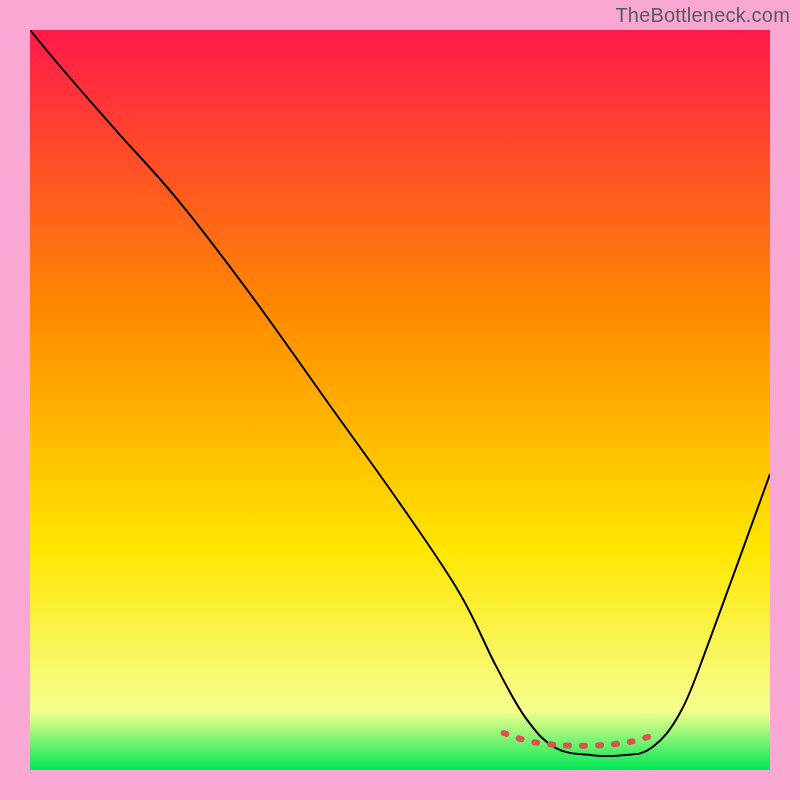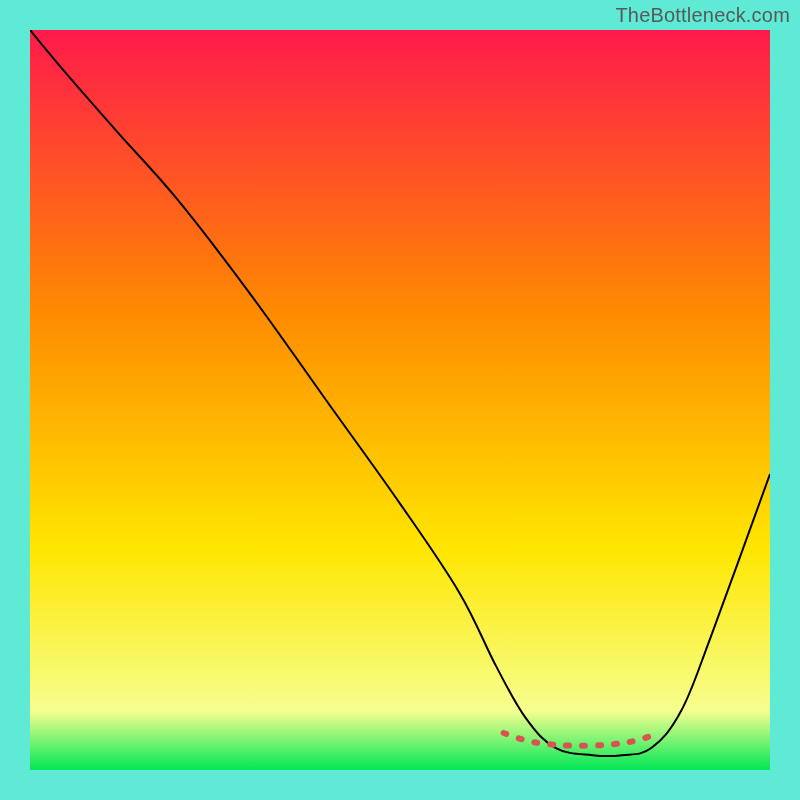--- a/index.html
+++ b/index.html
@@ -9,21 +9,21 @@
     height: 800px;
     background: #000000;
     overflow: hidden;
   }
   .frame {
     position: absolute;
     left: 0;
     top: 0;
     width: 800px;
     height: 800px;
-    background: #5eead4;
+    background: #f9a8d4;
   }
   .watermark {
     position: absolute;
     top: 4px;
     right: 10px;
     font-family: Arial, Helvetica, sans-serif;
     font-size: 20px;
     font-weight: 500;
     color: #58595b;
     letter-spacing: 0.2px;

